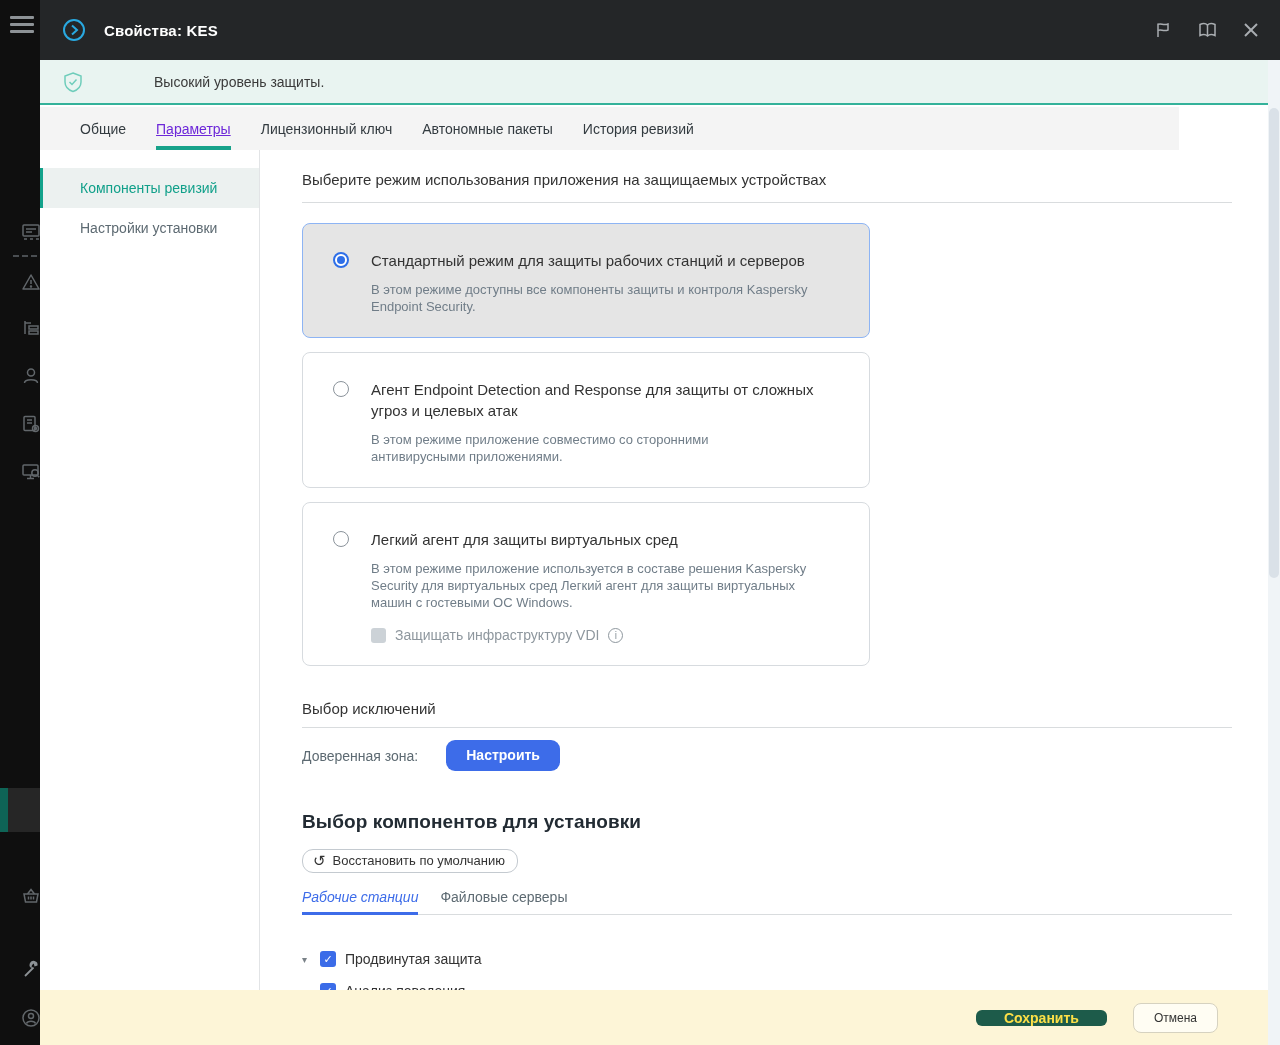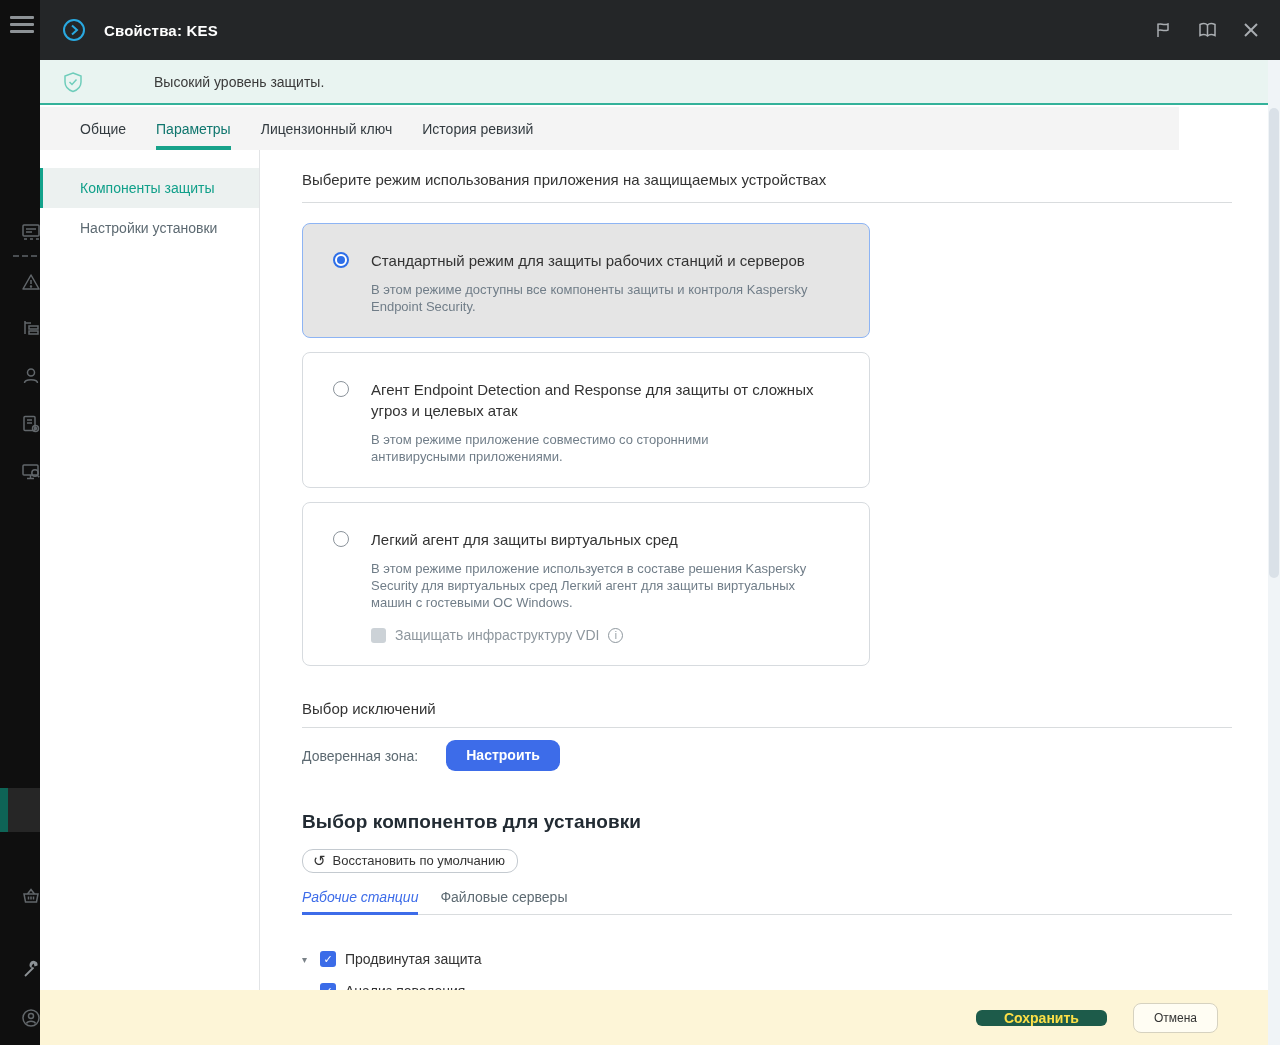--- a/index.html
+++ b/index.html
@@ -25,21 +25,21 @@
   .tb-btn { width:22px; height:22px; cursor:pointer; display:flex; align-items:center; justify-content:center; }
 
   
   .banner { position:absolute; left:40px; top:60px; width:1228px; height:45px; background:#e9f4f1; border-bottom:2px solid #34b29a; display:flex; align-items:center; z-index:10;gap:48px; }
   .banner .shield { margin-left:22px; width:22px; height:22px; color:#6fcdbb; }
   .banner-text { margin-left:22px; font-size:14px; color:#3a3a3a; }
 
   
   .tabbar { position:absolute; left:40px; top:107px; width:1139px; height:43px; background:#f4f4f4; display:flex; align-items:stretch; padding-left:40px; }
   .tab { position:relative; display:flex; align-items:center; margin-right:30px; font-size:14px; color:#333b40; cursor:pointer; white-space:nowrap; }
-  .tab.active { color:#0f766e; }
+  .tab.active { color:#6d28d9;text-decoration:underline; }
   .tab.active::after { content:""; position:absolute; left:0; right:0; bottom:0; height:4px; background:#17a28a; }
 
   
   .bodyarea { position:absolute; left:40px; top:150px; width:1228px; height:840px; background:#fff; display:flex; overflow:hidden; }
   .subnav { width:220px; flex:0 0 220px; border-right:1px solid #e2e4e6; padding-top:18px; }
   .subnav-item { position:relative; height:40px; display:flex; align-items:center; padding-left:40px; font-size:14px; color:#5d6a72; cursor:pointer; }
   .subnav-item.active { background:#ecf1f0; color:#11a08a; }
   .subnav-item.active::before { content:""; position:absolute; left:0; top:0; bottom:0; width:3px; background:#13a28b; }
 
   .main { flex:1; padding:20px 36px 0 42px; overflow:hidden; }
@@ -217,26 +217,27 @@
           <polyline points="7.5,11 10,13.5 14.5,8.5"></polyline>
       </svg>
     </div>
     <div class="banner-text">Высокий уровень защиты.</div>
   </div>
 
   <div class="tabbar">
     <div class="tab">Общие</div>
     <div class="tab active">Параметры</div>
     <div class="tab">Лицензионный ключ</div>
+    <div class="tab">Автономные пакеты</div>
     <div class="tab">История ревизий</div>
   </div>
 
   <div class="bodyarea">
     <div class="subnav">
-      <div class="subnav-item active">Компоненты защиты</div>
+      <div class="subnav-item active">Компоненты ревизий</div>
       <div class="subnav-item">Настройки установки</div>
     </div>
 
     <div class="main">
       <div class="sec-title">Выберите режим использования приложения на защищаемых устройствах</div>
       <div class="hr"></div>
 
       
       <div class="card selected">
         <div class="card-row">

